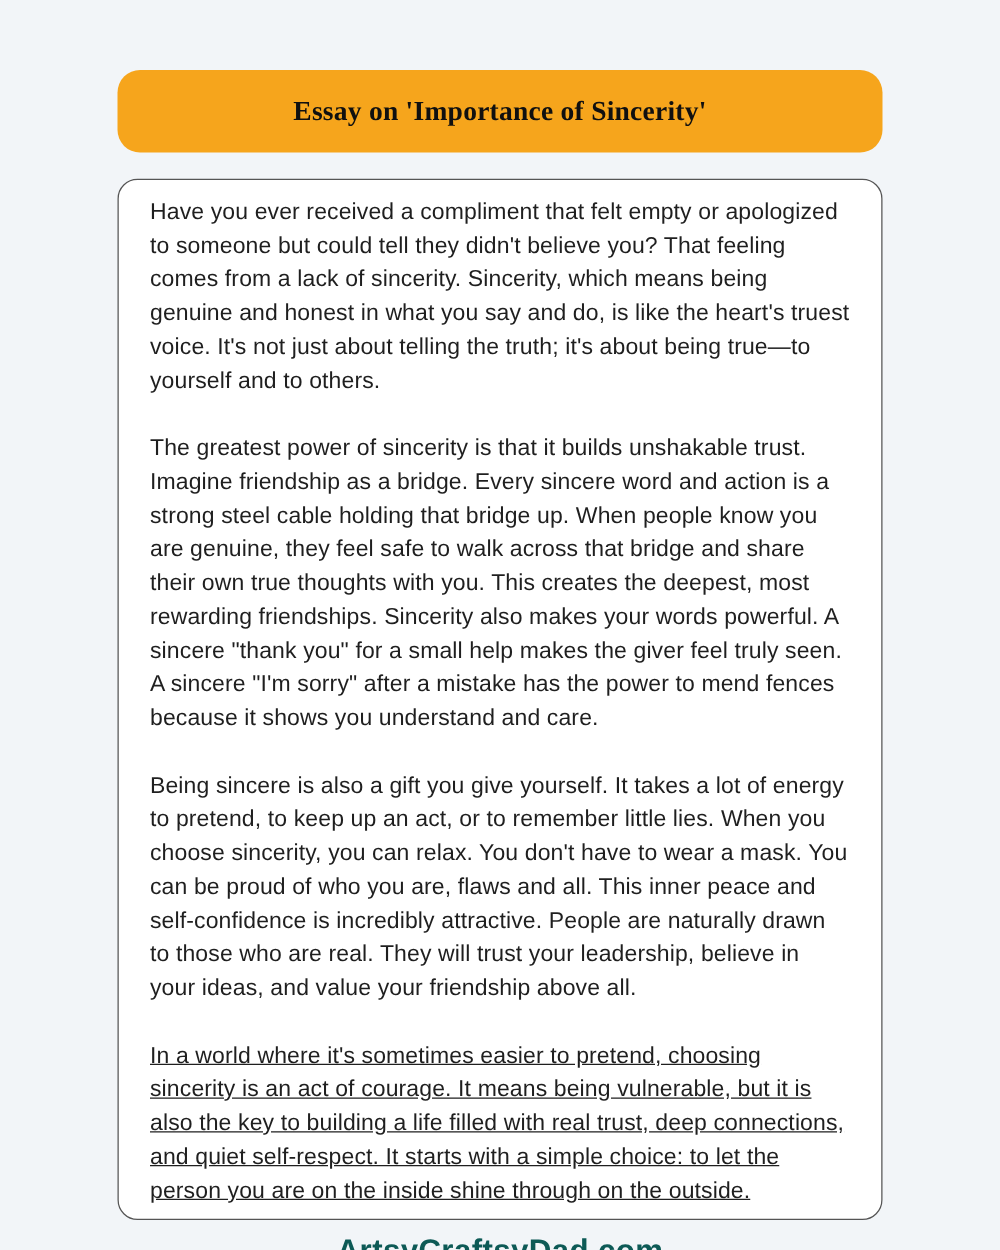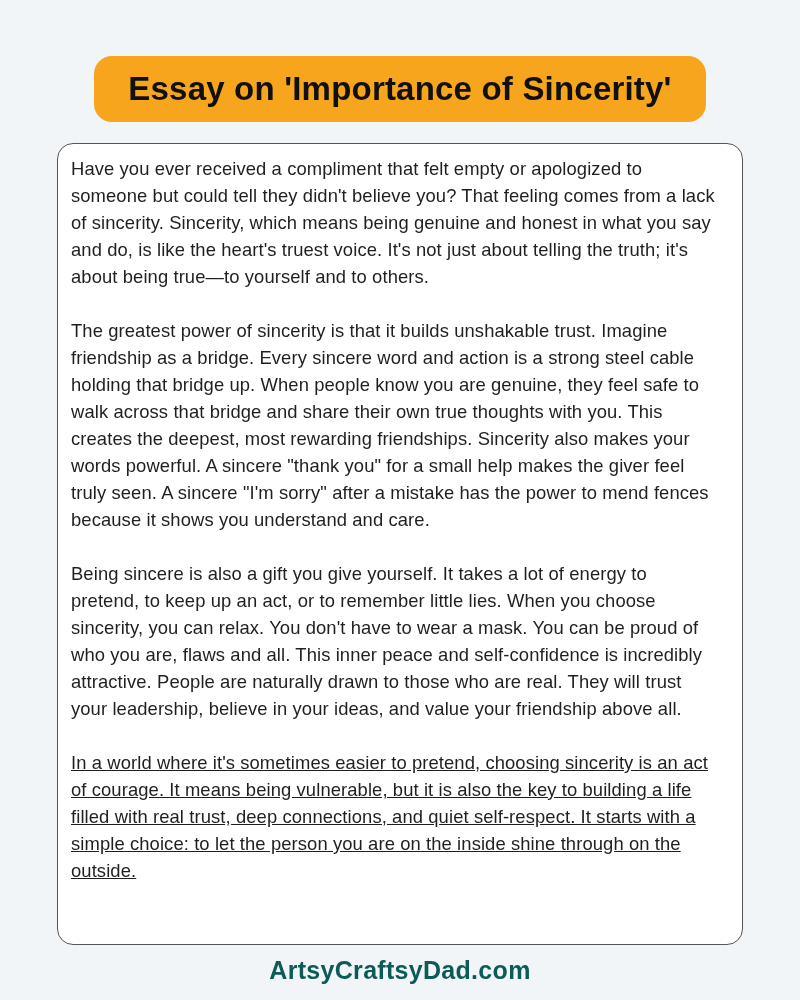--- a/index.html
+++ b/index.html
@@ -21,34 +21,35 @@
     margin: 56px auto 0;
     width: 612px;
     height: 66px;
     background: var(--title_bg, #f6a51c);
     border-radius: 18px;
     display: flex;
     align-items: center;
     justify-content: center;
   }
   .title-banner h1 {
-    font-size: 33px;
+    font-size: 22px;
     font-weight: 700;
     color: var(--title_text, #101010);
     letter-spacing: 0.2px;
     white-space: nowrap;
+    font-family: Liberation Serif, serif;
   }
   .essay-box {
-    width: 686px;
+    width: 612px;
     margin: 21px auto 0;
     min-height: 802px;
     background: var(--box_bg, #ffffff);
     border: 1.5px solid var(--box_border, #555555);
     border-radius: 16px;
-    padding: 11px 25px 10px 13px;
+    padding: 11px 25px 10px 25px;
   }
   .essay-box p {
     font-size: 18.4px;
     line-height: 27px;
     color: var(--essay_text, #1f1f1f);
     margin-bottom: 27px;
     letter-spacing: 0.1px;
   }
   .essay-box p:last-child { margin-bottom: 0; text-decoration: underline; }
   .footer {

